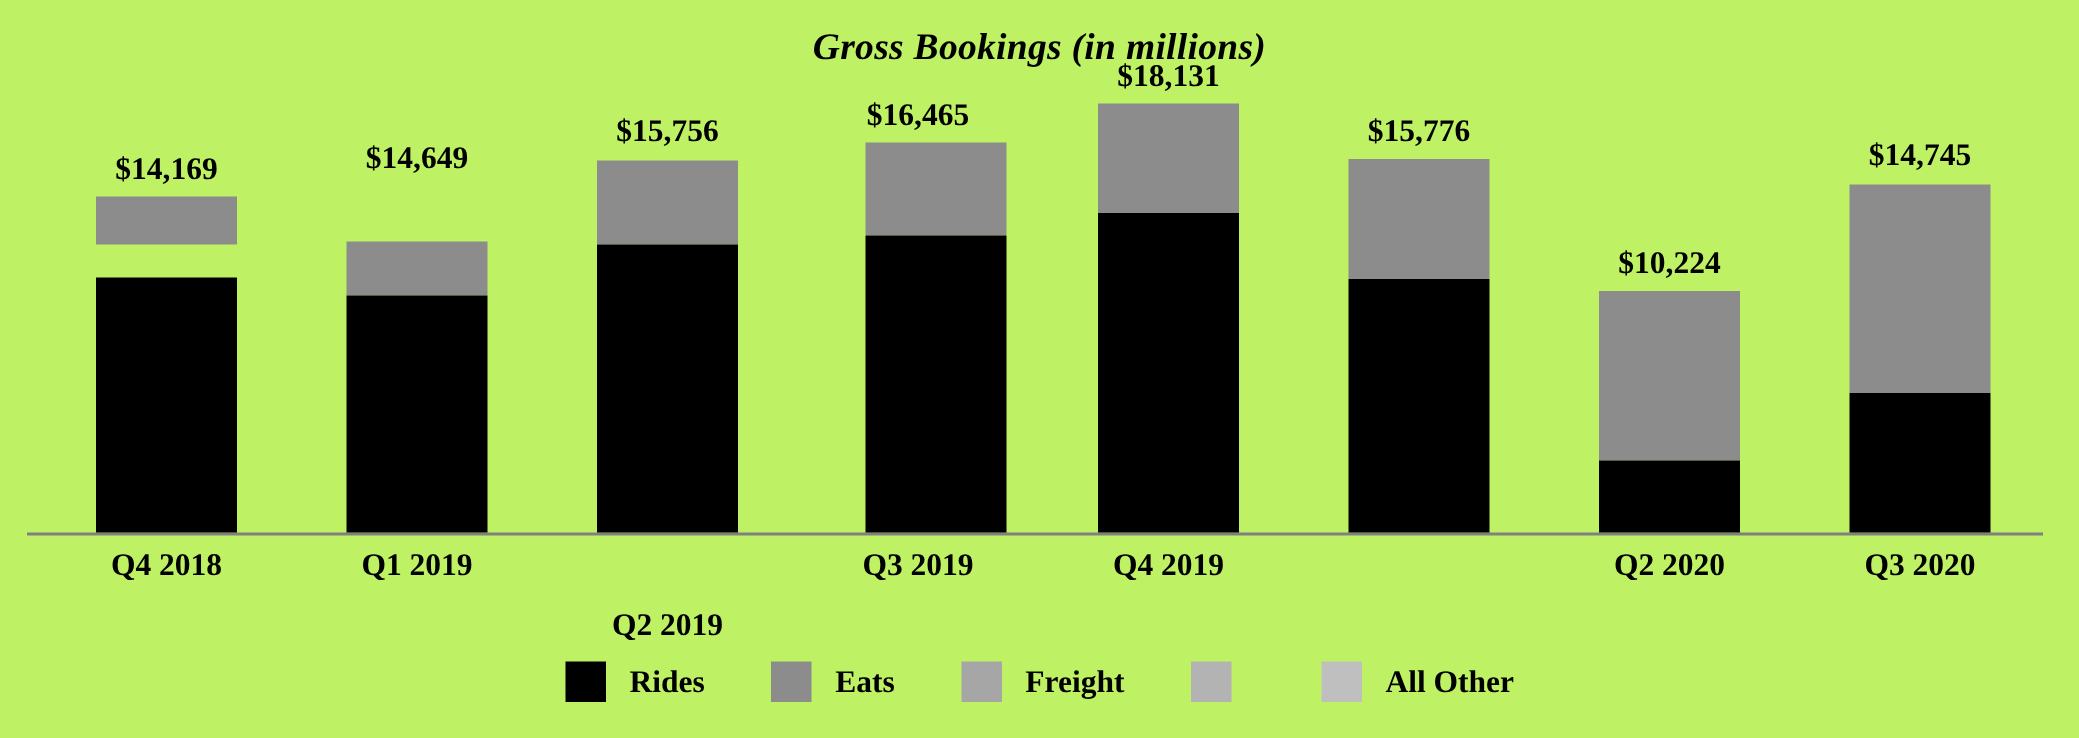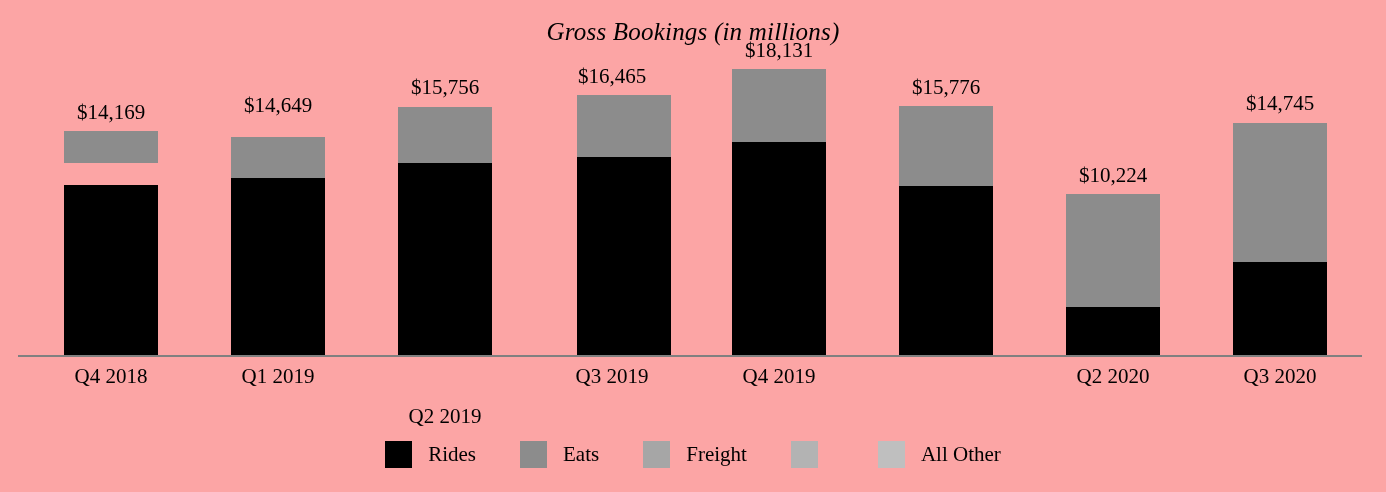--- a/index.html
+++ b/index.html
@@ -4,24 +4,25 @@
 <style>
   html, body {
     margin: 0;
     padding: 0;
     background: #ffffff;
   }
   #chart-root {
     position: relative;
     width: 1386px;
     height: 492px;
-    background: #fca5a5;
+    background: #bef264;
     font-family: "Liberation Serif", serif;
     color: #000000;
     overflow: hidden;
+    font-weight: bold;
   }
   #chart-title {
     position: absolute;
     top: 18px;
     left: 0;
     width: 1386px;
     text-align: center;
     font-style: italic;
     font-size: 25px;
     font-family: "Liberation Serif", serif;
@@ -122,21 +123,21 @@
   <div id="chart-title">Gross Bookings (in millions)</div>
 
   <div id="plot-area">
     <div id="axis-line"></div>
     <div id="bars">
         <div class="bar-group" style="left: 64px; height: 224px; gap: 22px;">
           <div class="bar-total-label" style="bottom: 230px;">$14,169</div>
           <div class="seg seg-eats" style="height: 35px; background: rgb(140, 140, 140);"></div>
           <div class="seg seg-rides" style="height: 189px; background: rgb(0, 0, 0);"></div>
         </div>
-        <div class="bar-group" style="left: 231px; height: 218px;">
+        <div class="bar-group" style="left: 231px; height: 194px;">
           <div class="bar-total-label" style="bottom: 237px;">$14,649</div>
           <div class="seg seg-eats" style="height: 43px; background: rgb(140, 140, 140);"></div>
           <div class="seg seg-rides" style="height: 188px; background: rgb(0, 0, 0);"></div>
         </div>
         <div class="bar-group" style="left: 398px; height: 249px;">
           <div class="bar-total-label" style="bottom: 255px;">$15,756</div>
           <div class="seg seg-eats" style="height: 56px; background: rgb(140, 140, 140);"></div>
           <div class="seg seg-rides" style="height: 192px; background: rgb(0, 0, 0);"></div>
         </div>
         <div class="bar-group" style="left: 565px; height: 260px; padding-left: 12px;">

